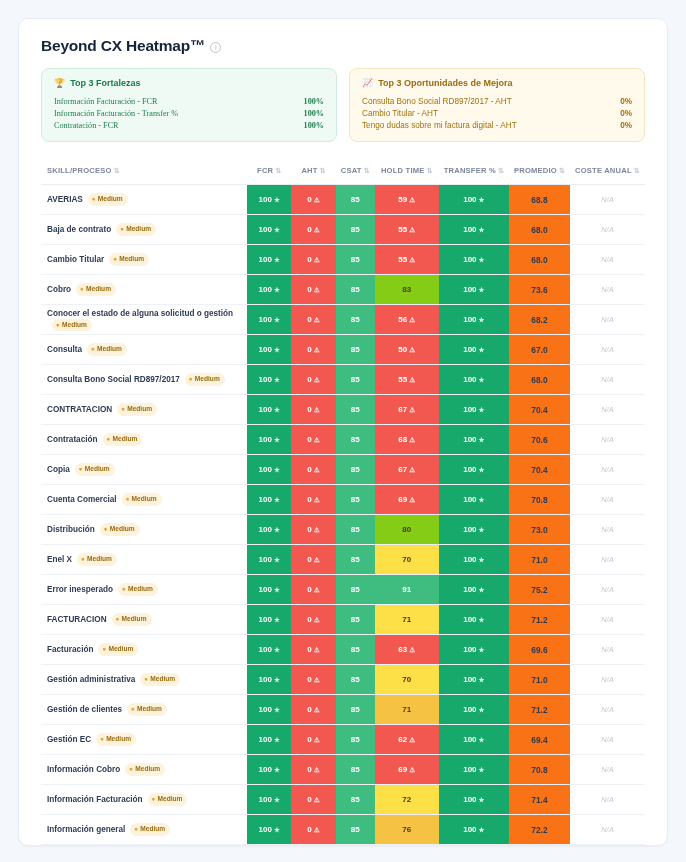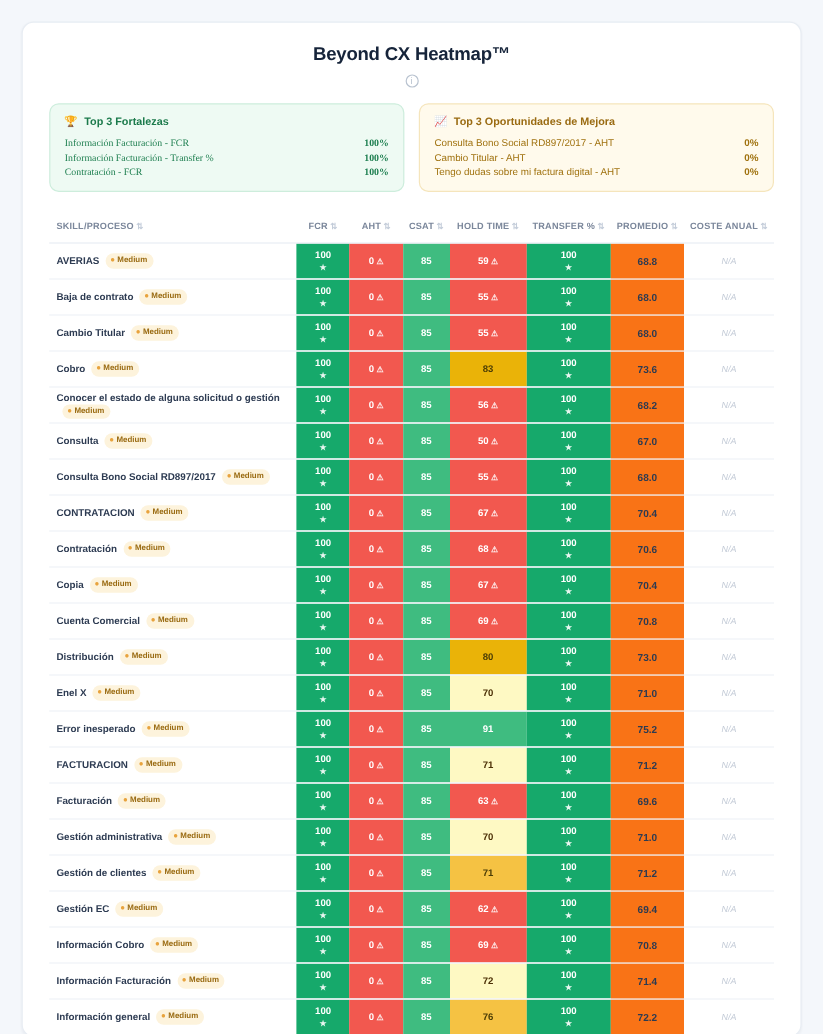--- a/index.html
+++ b/index.html
@@ -16,21 +16,21 @@
     background: #f4f7fb;
   }
   .card {
     background: #ffffff;
     border: 1px solid #e8edf3;
     border-radius: 10px;
     padding: 18px 22px 0 22px;
     box-shadow: 0 1px 2px rgba(16,24,40,.04);
     overflow: hidden;
   }
-  .title-row { display: flex; align-items: center; gap: 5px; flex-direction: column; }
+  .title-row { display: flex; align-items: center; gap: 5px; }
   .title {
     font-size: 15.5px;
     font-weight: bold;
     color: #16243a;
     letter-spacing: -0.2px;
   }
   .info-icon {
     width: 11px; height: 11px;
     border-radius: 50%;
     border: 1px solid #b9c3d0;
@@ -126,25 +126,25 @@
     white-space: nowrap;
     vertical-align: middle;
   }
   .chip .dot { color: #e8a33d; font-size: 6.6px; margin-right: 2px; }
   .cell {
     display: flex; align-items: center; justify-content: center;
     height: 29px; gap: 2px;
     font-weight: bold;
     font-size: 8px;
   }
-  .c-green { background: #16a96b; color: #ffffff; flex-direction: column; }
+  .c-green { background: #16a96b; color: #ffffff; }
   .c-red { background: #f2584f; color: #ffffff; }
   .c-lgreen { background: #3fbc80; color: #ffffff; }
-  .c-yellow { background: #eab308; color: #4c3d06; }
-  .c-orange { background: #fef9c3; color: #4c3006; }
+  .c-yellow { background: #84cc16; color: #4c3d06; }
+  .c-orange { background: #fde047; color: #4c3006; }
   .c-amber { background: #f5c243; color: #4c3d06; }
   .mark { font-size: 6.6px; opacity: .9; }
   td.prom { color: #2d3b52; font-weight: bold; font-size: 8.4px; background: #f97316; }
   td.coste { color: #c2cad6; font-size: 7.4px; background: #fff; font-style: italic; }
   .w-fcr { width: 43px; } .w-aht { width: 43px; } .w-csat { width: 38px; }
   .w-hold { width: 62px; } .w-tr { width: 56px; } .w-prom { width: 58px; } .w-coste { width: 50px; }
 </style>
 </head>
 <body>
 

